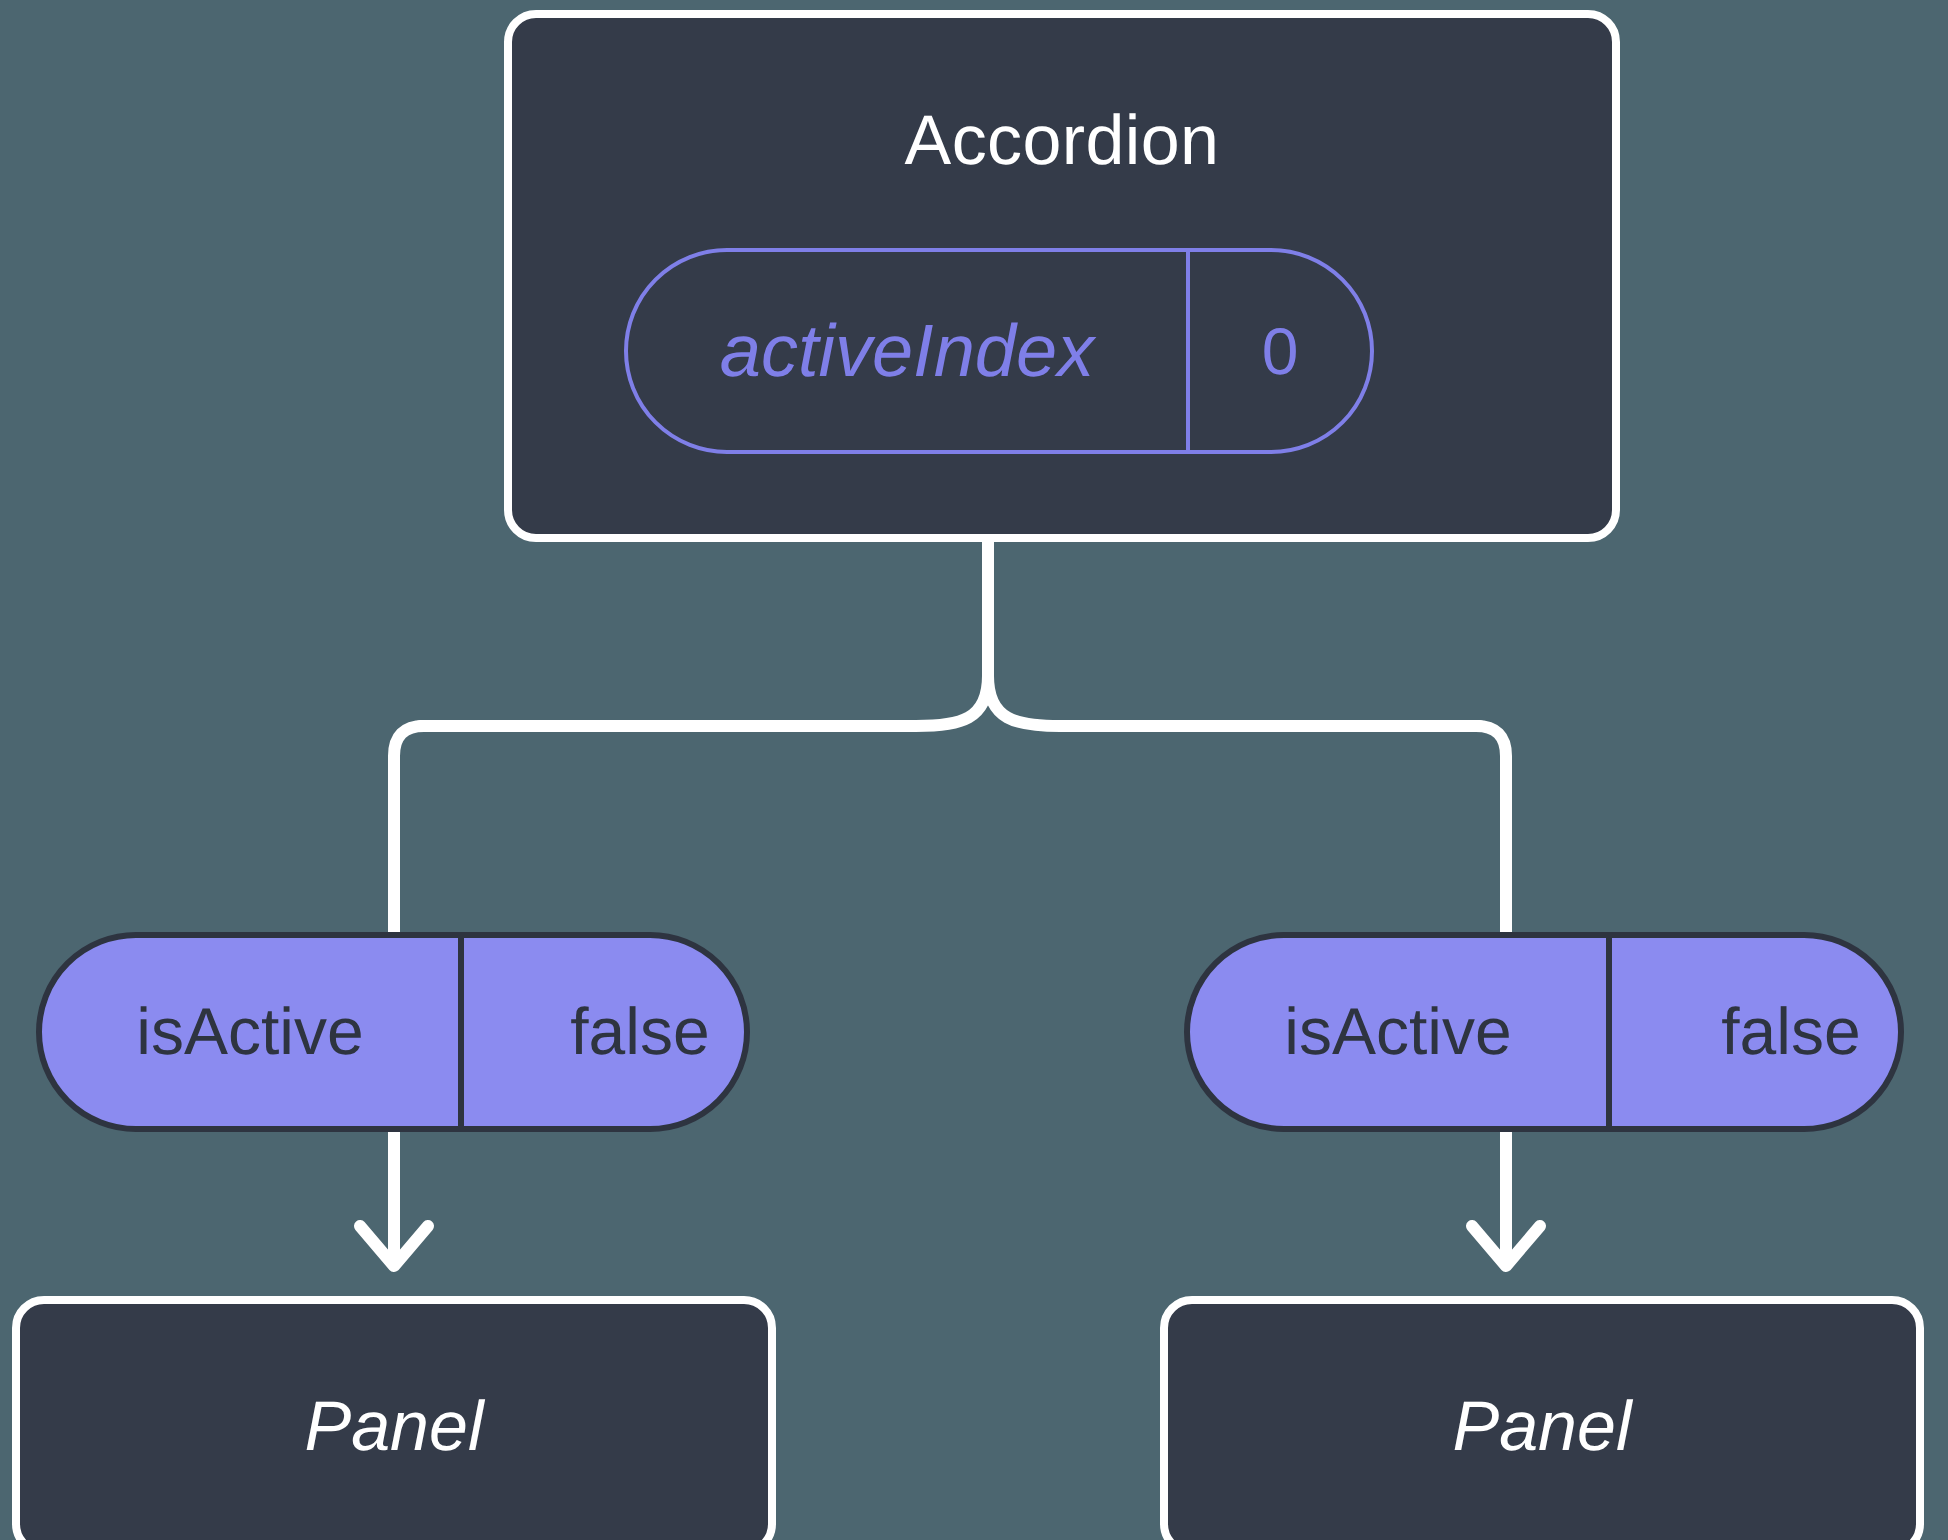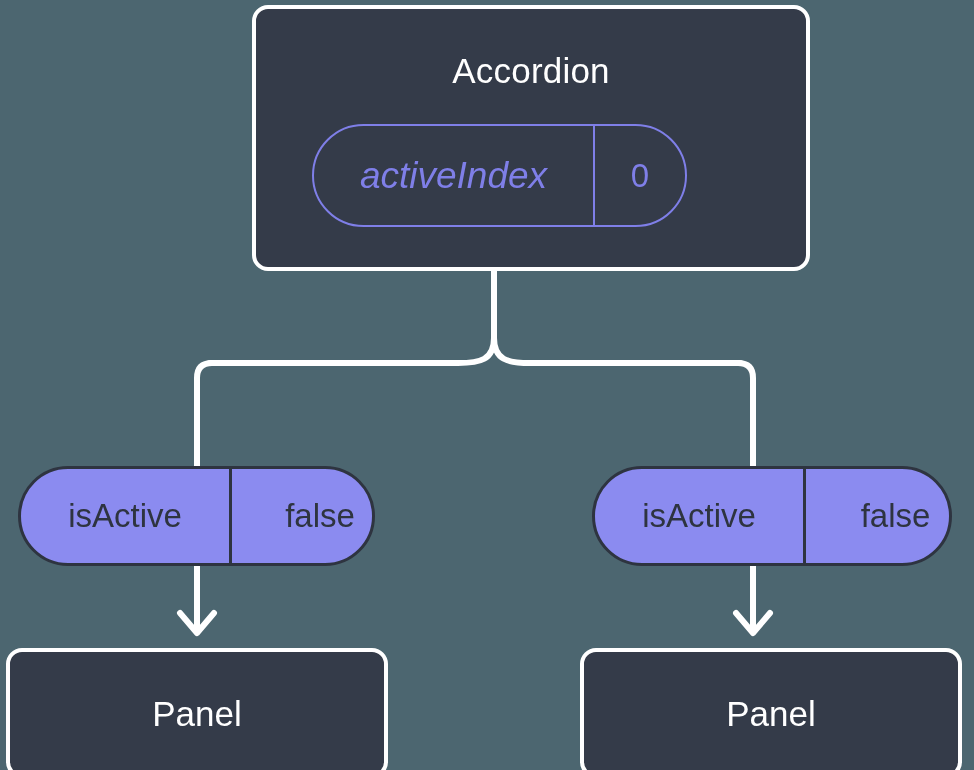--- a/index.html
+++ b/index.html
@@ -151,20 +151,21 @@
     justify-content: center;
   }
   #panel-left  { left: 6px; }
   #panel-right { left: 580px; }
 
   .panel-label {
     color: #ffffff;
     font-size: 35px;
     font-weight: 500;
     line-height: 1;
+    font-style: italic;
   }
 </style>
 </head>
 <body>
 
 <div id="stage">
 
   <svg id="wires" viewBox="0 0 974 770" width="974" height="770" aria-hidden="true">
 
     <path d="M 494 271 L 494 338" fill="none" stroke="#ffffff" stroke-width="6" stroke-linecap="butt"></path>

